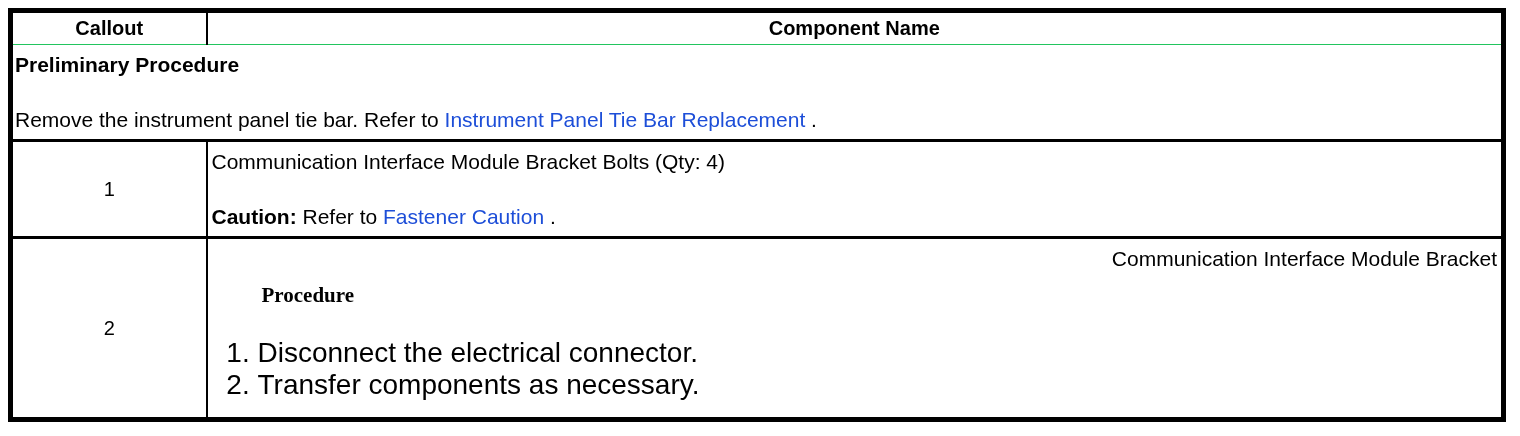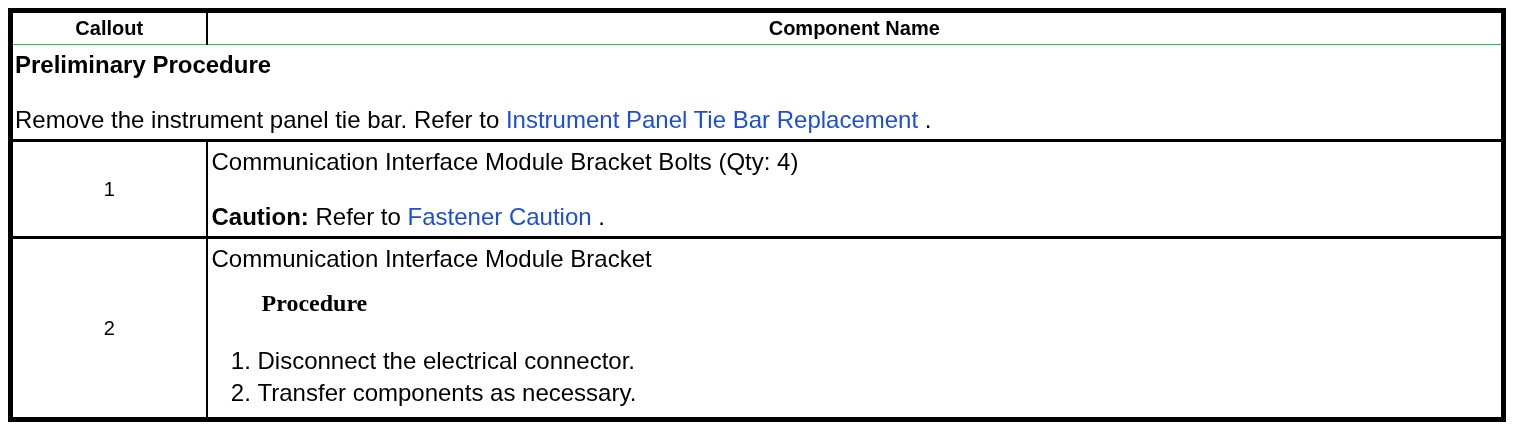--- a/index.html
+++ b/index.html
@@ -55,39 +55,39 @@
     border-right: 2px solid #000000;
     text-align: center;
     vertical-align: middle;
   }
   td.cell-content { padding: 6px 4px; }
   td.cell-preliminary { padding: 6px 4px 6px 2px; }
 
   p {
     margin: 0;
     line-height: 27px;
-    font-size: 24px;
+    font-size: 21px;
   }
   p.gap-after { margin-bottom: 28px; }
-  p.gap-after-sm { margin-bottom: 18px; }
+  p.gap-after-sm { margin-bottom: 10px; text-align: right; }
   .bold { font-weight: bold; }
 
   p.procedure-heading {
     font-weight: bold;
     margin: 0 0 28px 50px;
     font-family: Liberation Serif, serif;
   }
 
   ol.procedure-steps {
     margin: 0;
     padding: 0 0 0 46px;
   }
   ol.procedure-steps li {
     line-height: 32px;
-    font-size: 24px;
+    font-size: 28px;
   }
   .ref-link {
     color: #1d4ed8;
     text-decoration: none;
     cursor: pointer;
   }
 </style>
 </head>
 <body>
 

